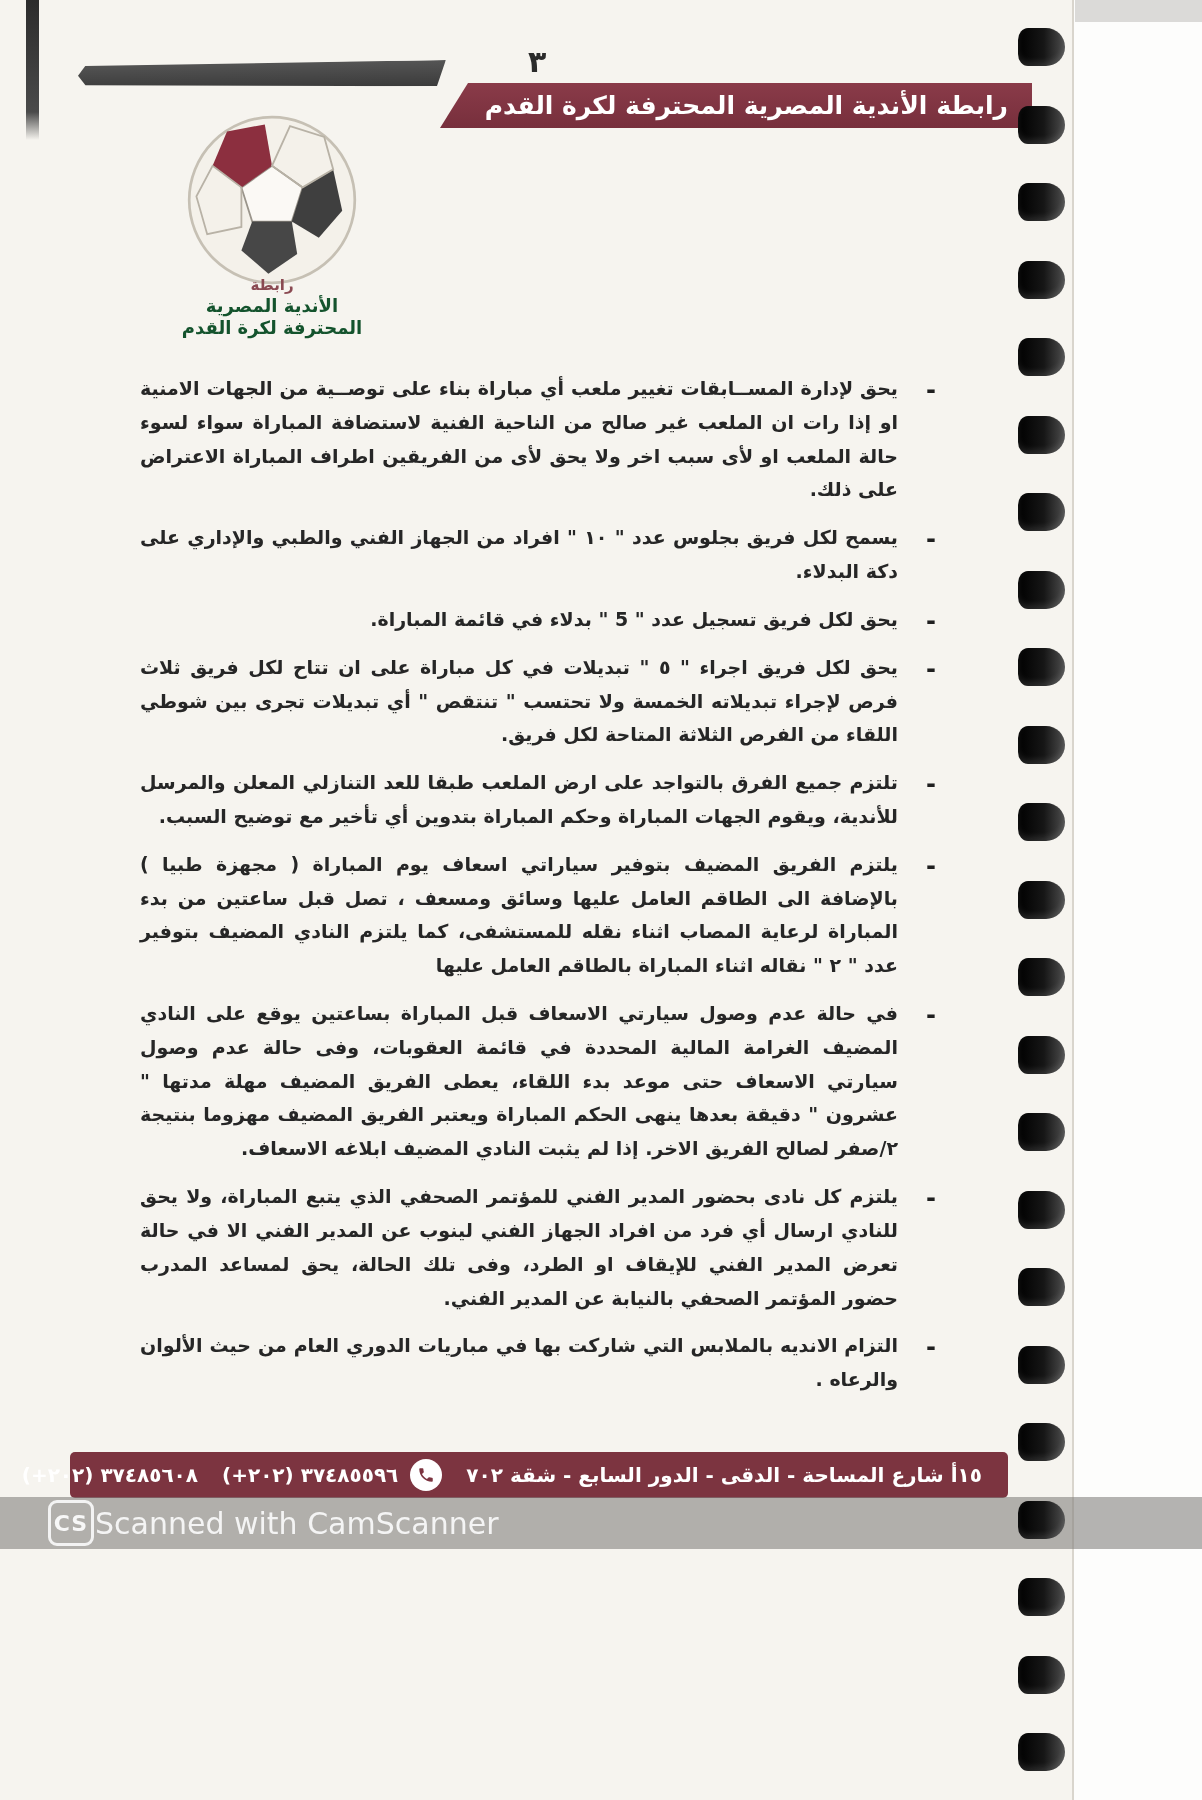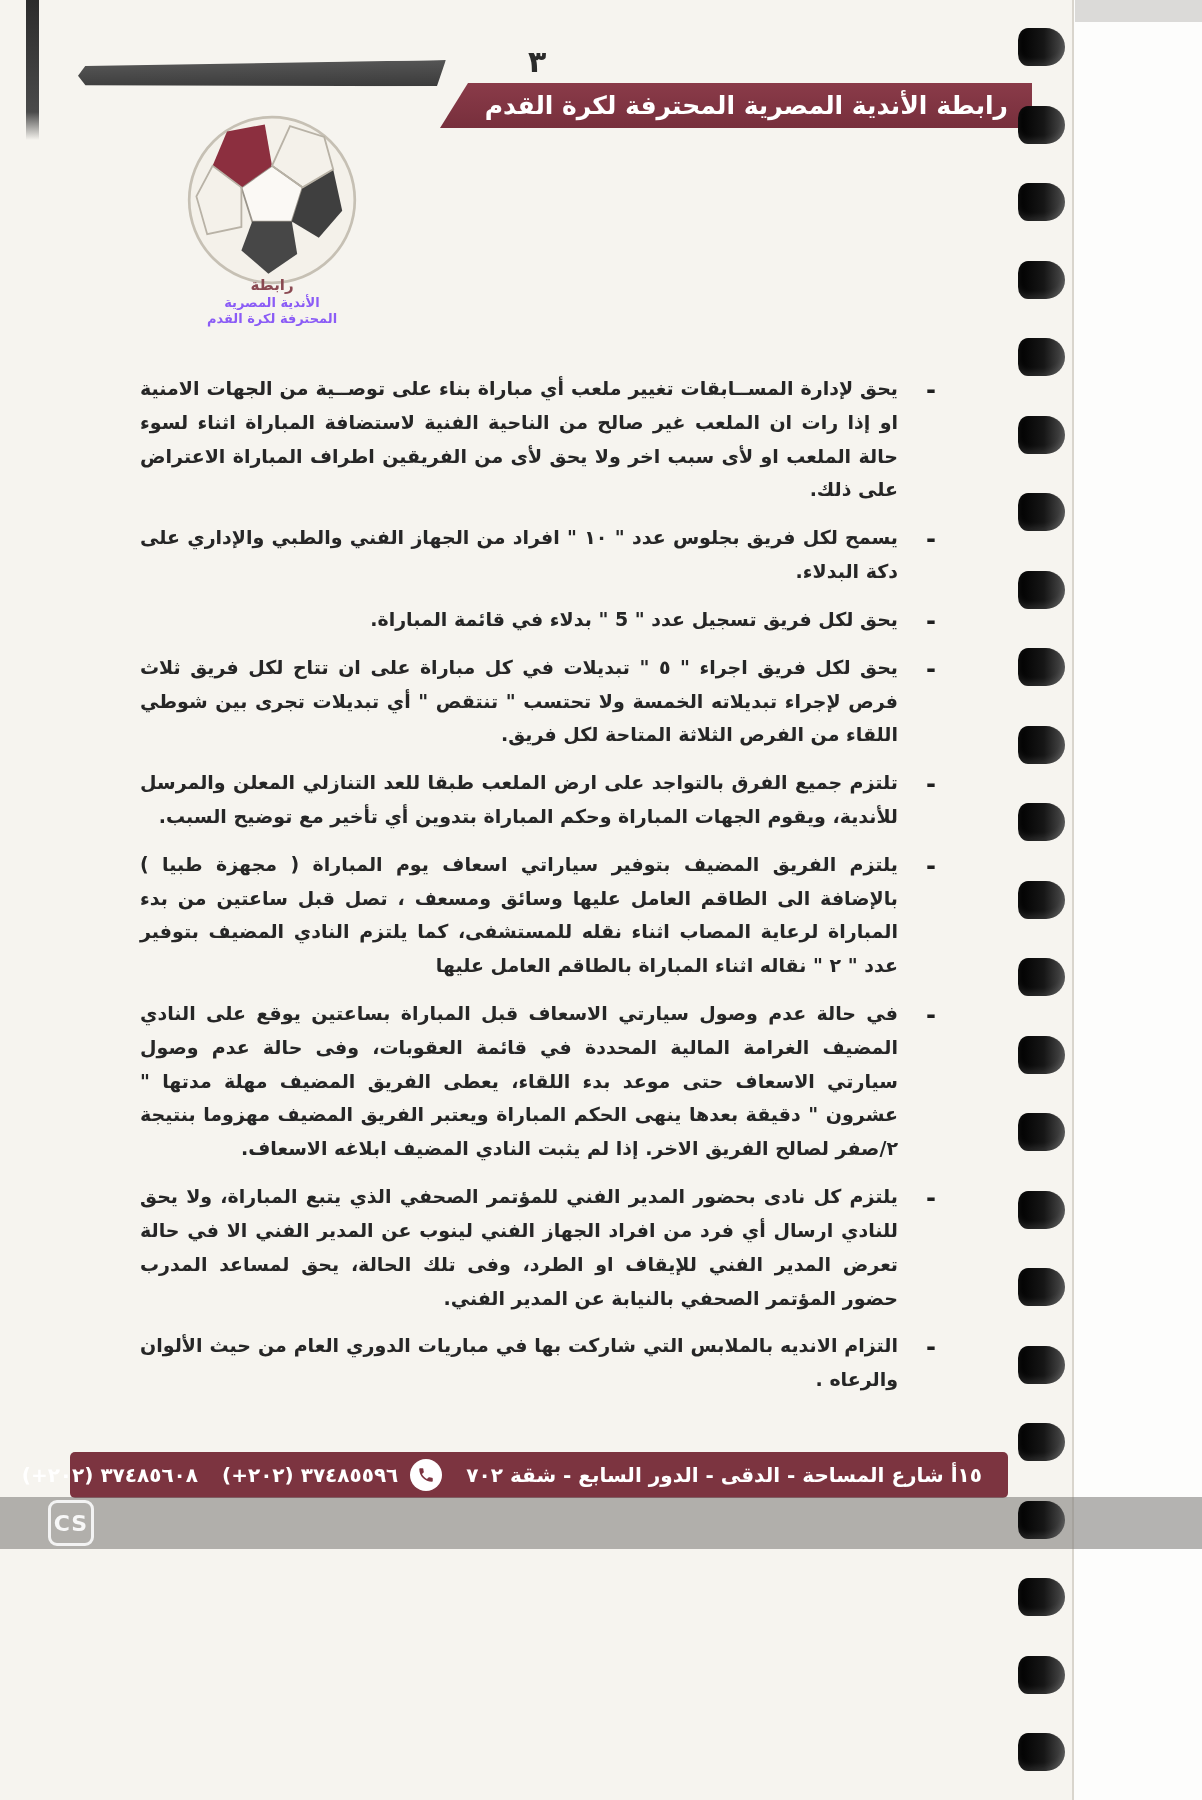--- a/index.html
+++ b/index.html
@@ -32,21 +32,21 @@
     clip-path:polygon(28px 0,100% 0,100% 100%,0 100%);
     display:flex;align-items:center;justify-content:flex-end;
     padding:0 24px 0 46px;box-sizing:border-box;}
   .header-band .title{color:#fff;font-weight:bold;font-size:25px;direction:rtl;white-space:nowrap;}
 
   
   .logo{position:absolute;left:167px;top:110px;width:210px;}
   .logo svg{display:block;margin:0 auto;}
   .logo-text{margin-top:-14px;text-align:center;direction:rtl;font-weight:bold;line-height:1.25;}
   .logo-text .l1{font-size:15px;color:#8a4a52;}
-  .logo-text .l2,.logo-text .l3{font-size:13px;color:#8b5cf6;}
+  .logo-text .l2,.logo-text .l3{font-size:18px;color:#14532d;}
 
   
   .bullets{position:absolute;left:140px;top:372px;width:802px;
     margin:0;padding:0;list-style:none;direction:rtl;}
   .bullets li{position:relative;padding-right:44px;margin-bottom:14px;
     font-size:19px;font-weight:bold;color:#262626;line-height:1.78;
     text-align:justify;}
   .bullets li .dash{position:absolute;right:6px;top:-3px;font-size:24px;color:#1f1f1f;}
 
   
@@ -103,21 +103,21 @@
       <path d="M134,86 L168,66 L158,30 L120,18 L100,62 Z" fill="none" stroke="#b8b2a6" stroke-width="2"></path>
     </svg>
     <div class="logo-text">
       <div class="l1">رابطة</div>
       <div class="l2">الأندية المصرية</div>
       <div class="l3">المحترفة لكرة القدم</div>
     </div>
   </div>
 
   <ul class="bullets">
-    <li><span class="dash">-</span><span>يحق لإدارة المســابقات تغيير ملعب أي مباراة بناء على توصــية من الجهات الامنية او إذا رات ان الملعب غير صالح من الناحية الفنية لاستضافة المباراة اثناء لسوء حالة الملعب او لأى سبب اخر ولا يحق لأى من الفريقين اطراف المباراة الاعتراض على ذلك.</span></li>
+    <li><span class="dash">-</span><span>يحق لإدارة المســابقات تغيير ملعب أي مباراة بناء على توصــية من الجهات الامنية او إذا رات ان الملعب غير صالح من الناحية الفنية لاستضافة المباراة سواء لسوء حالة الملعب او لأى سبب اخر ولا يحق لأى من الفريقين اطراف المباراة الاعتراض على ذلك.</span></li>
     <li><span class="dash">-</span><span>يسمح لكل فريق بجلوس عدد " ١٠ " افراد من الجهاز الفني والطبي والإداري على دكة البدلاء.</span></li>
     <li><span class="dash">-</span><span>يحق لكل فريق تسجيل عدد " 5 " بدلاء في قائمة المباراة.</span></li>
     <li><span class="dash">-</span><span>يحق لكل فريق اجراء " ٥ " تبديلات في كل مباراة على ان تتاح لكل فريق ثلاث فرص لإجراء تبديلاته الخمسة ولا تحتسب " تنتقص " أي تبديلات تجرى بين شوطي اللقاء من الفرص الثلاثة المتاحة لكل فريق.</span></li>
     <li><span class="dash">-</span><span>تلتزم جميع الفرق بالتواجد على ارض الملعب طبقا للعد التنازلي المعلن والمرسل للأندية، ويقوم الجهات المباراة وحكم المباراة بتدوين أي تأخير مع توضيح السبب.</span></li>
     <li><span class="dash">-</span><span>يلتزم الفريق المضيف بتوفير سياراتي اسعاف يوم المباراة ( مجهزة طبيا ) بالإضافة الى الطاقم العامل عليها وسائق ومسعف ، تصل قبل ساعتين من بدء المباراة لرعاية المصاب اثناء نقله للمستشفى، كما يلتزم النادي المضيف بتوفير عدد " ٢ " نقاله اثناء المباراة بالطاقم العامل عليها</span></li>
     <li><span class="dash">-</span><span>في حالة عدم وصول سيارتي الاسعاف قبل المباراة بساعتين يوقع على النادي المضيف الغرامة المالية المحددة في قائمة العقوبات، وفى حالة عدم وصول سيارتي الاسعاف حتى موعد بدء اللقاء، يعطى الفريق المضيف مهلة مدتها " عشرون " دقيقة بعدها ينهى الحكم المباراة ويعتبر الفريق المضيف مهزوما بنتيجة ٢/صفر لصالح الفريق الاخر. إذا لم يثبت النادي المضيف ابلاغه الاسعاف.</span></li>
     <li><span class="dash">-</span><span>يلتزم كل نادى بحضور المدير الفني للمؤتمر الصحفي الذي يتبع المباراة، ولا يحق للنادي ارسال أي فرد من افراد الجهاز الفني لينوب عن المدير الفني الا في حالة تعرض المدير الفني للإيقاف او الطرد، وفى تلك الحالة، يحق لمساعد المدرب حضور المؤتمر الصحفي بالنيابة عن المدير الفني.</span></li>
     <li><span class="dash">-</span><span>التزام الاندیه بالملابس التي شاركت بها في مباريات الدوري العام من حيث الألوان والرعاه .</span></li>
   </ul>
 
@@ -133,20 +133,21 @@
     </span>
     <span class="num">(+٢٠٢) ٣٧٤٨٥٥٩٦</span>
     <svg width="24" height="24" viewBox="0 0 24 24">
       <path fill="#ffffff" d="M19 8H5c-1.66 0-3 1.34-3 3v6h4v4h12v-4h4v-6c0-1.66-1.34-3-3-3zm-3 11H8v-5h8v5zm3-7c-.55 0-1-.45-1-1s.45-1 1-1 1 .45 1 1-.45 1-1 1zm-1-9H6v4h12V3z"></path>
     </svg>
     <span class="num">(+٢٠٢) ٣٧٤٨٥٦٠٨</span>
   </div>
 
   <div class="watermark">
     <div class="cs-box">CS</div>
+    <div class="wm-text">Scanned with CamScanner</div>
   </div>
 
   <div class="binding">
       <div class="hole" style="top: 28px;"></div>
       <div class="hole" style="top: 105.5px;"></div>
       <div class="hole" style="top: 183px;"></div>
       <div class="hole" style="top: 260.5px;"></div>
       <div class="hole" style="top: 338px;"></div>
       <div class="hole" style="top: 415.5px;"></div>
       <div class="hole" style="top: 493px;"></div>

